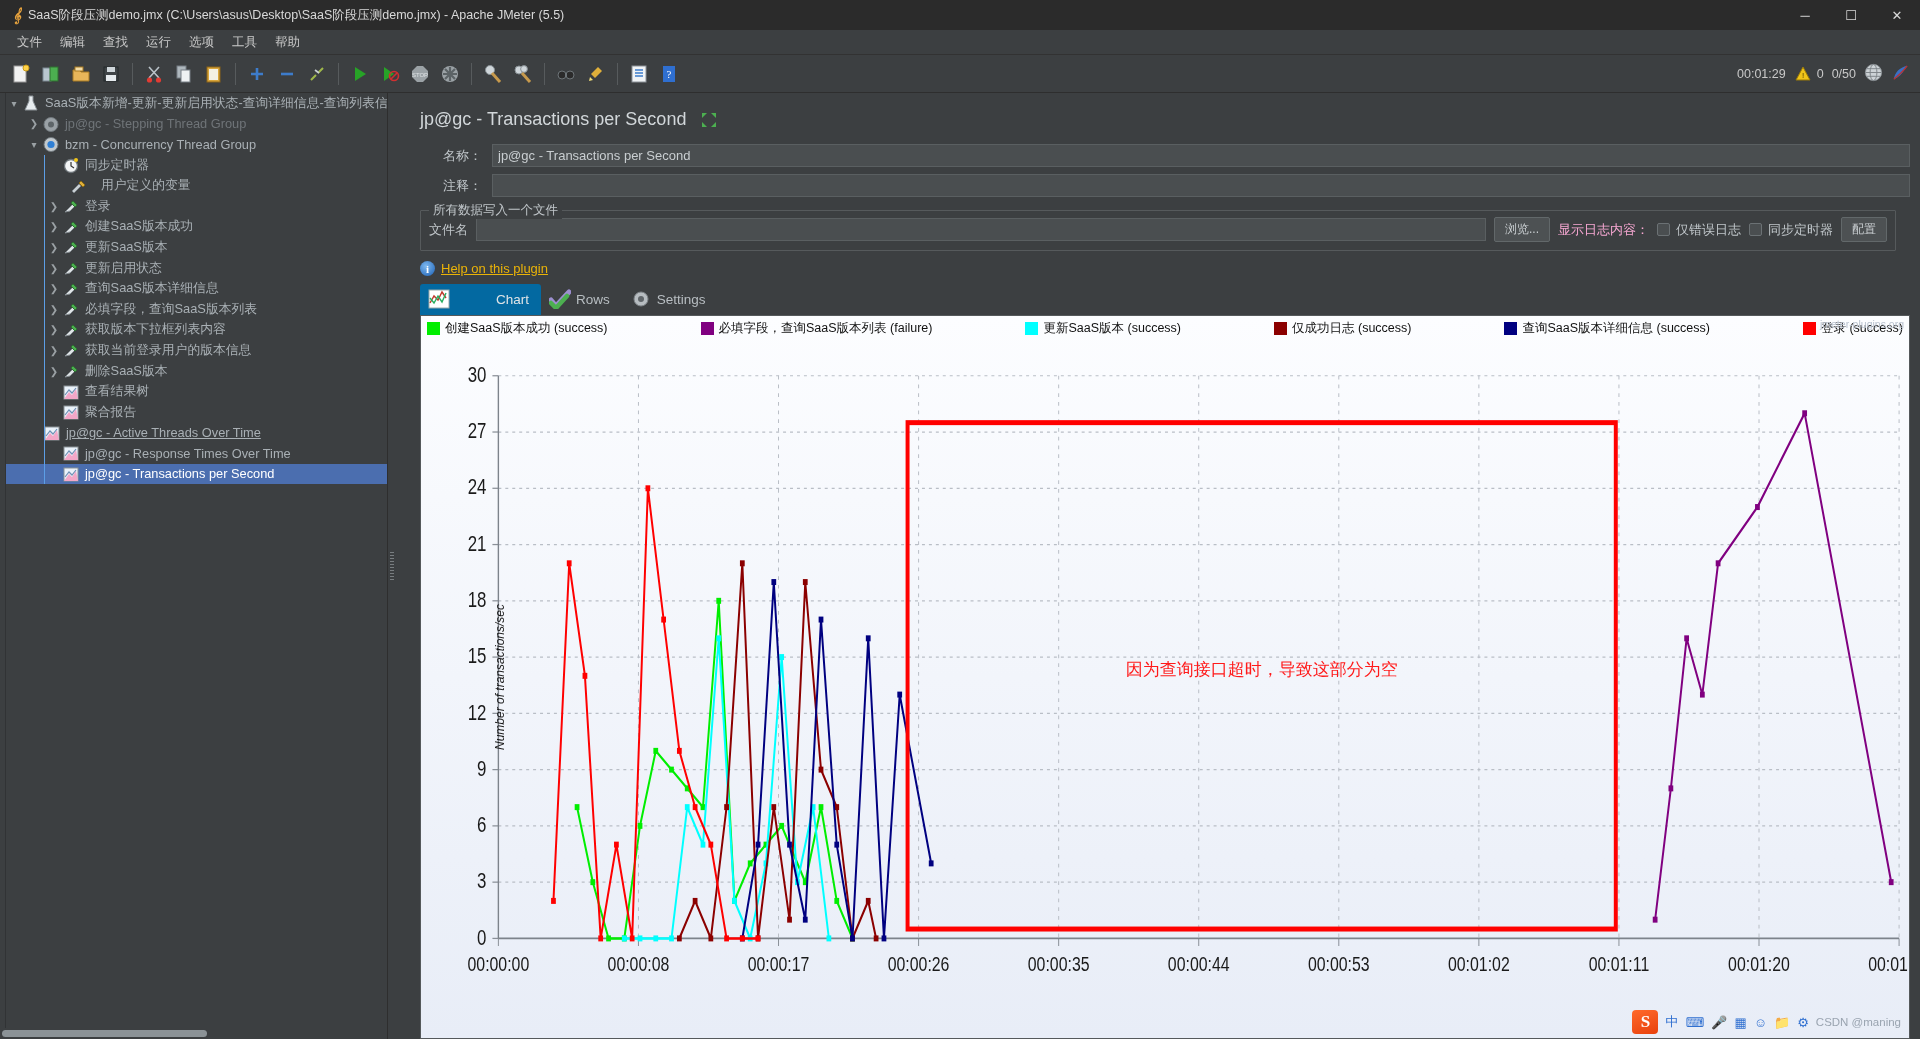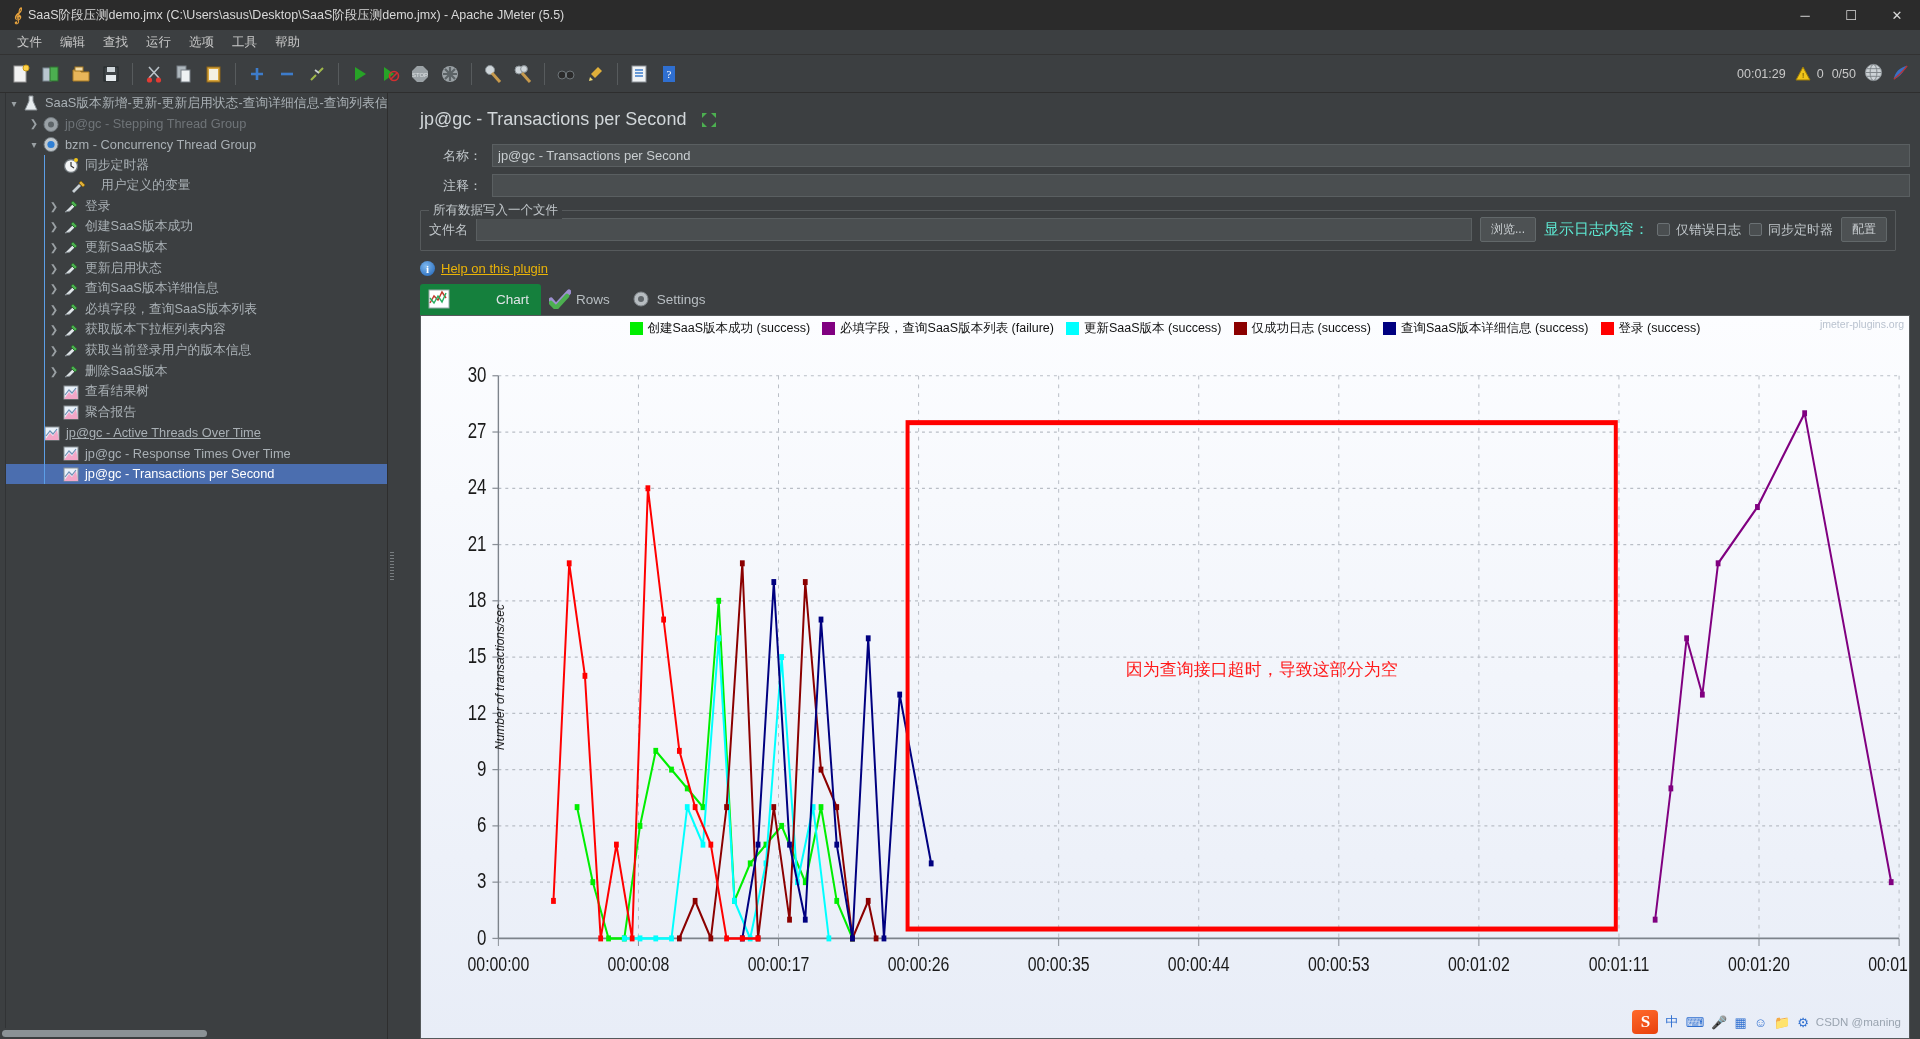--- a/index.html
+++ b/index.html
@@ -223,40 +223,40 @@
     display: flex; align-items: flex-end;
     margin: 4px 0 0 14px;
     gap: 0;
   }
   .tab {
     display: flex; align-items: center; gap: 7px;
     padding: 5px 12px 6px 8px;
     color: #b8bec2; font-size: 13.5px;
     border-radius: 3px 3px 0 0;
   }
-  .tab.active { background: #15803d; color: #dfe4e7; gap: 48px; }
+  .tab.active { background: #0369a1; color: #dfe4e7; gap: 48px; }
   .tab-ico { width: 20px; height: 20px; position: relative; flex: 0 0 20px; }
 
   
   #chart-wrap {
     flex: 1;
     background: #3c3f41;
     margin: 0 0 0 14px;
     border: 1px solid #55595b;
     position: relative;
     overflow: hidden;
   }
   #chart {
     position: absolute; inset: 0;
     background: linear-gradient(180deg,#fcfdff 0%, #e8edf7 100%);
   }
   #legend {
     position: absolute; top: 4px; left: 0; right: 0;
     display: flex; flex-wrap: wrap; align-items: center;
-    justify-content: center; gap: 12px;
+    justify-content: space-between; gap: 12px;
     font-size: 12.5px; color: #111;
     padding: 0 6px;
   }
   .leg-item { display: flex; align-items: center; gap: 5px; white-space: nowrap; }
   .leg-sw { width: 13px; height: 13px; flex: 0 0 13px; }
   #watermark {
     position: absolute; right: 5px; top: 2px;
     font-size: 10.5px; color: #b9c2cf;
     font-family: "Liberation Sans", sans-serif;
   }
@@ -671,21 +671,21 @@
       <div class="field-label">注释：</div>
       <input class="jinput" value="" style="">
     </div>
 
     <div id="filegroup">
       <div id="filegroup-legend">所有数据写入一个文件</div>
       <div id="file-row">
         <div id="file-label">文件名</div>
         <input class="jinput" value="" style="">
         <button class="jbtn">浏览...</button>
-        <span style="color:#5eead4;font-size:15px;white-space:nowrap;">显示日志内容：</span>
+        <span style="color:#f9a8d4;font-size:13px;white-space:nowrap;">显示日志内容：</span>
         <label class="cb-label">
           <span class="jcheck"></span>
           <span>仅错误日志</span>
         </label>
         <label class="cb-label">
           <span class="jcheck"></span>
           <span>同步定时器</span>
         </label>
         <button class="jbtn">配置</button>
       </div>

